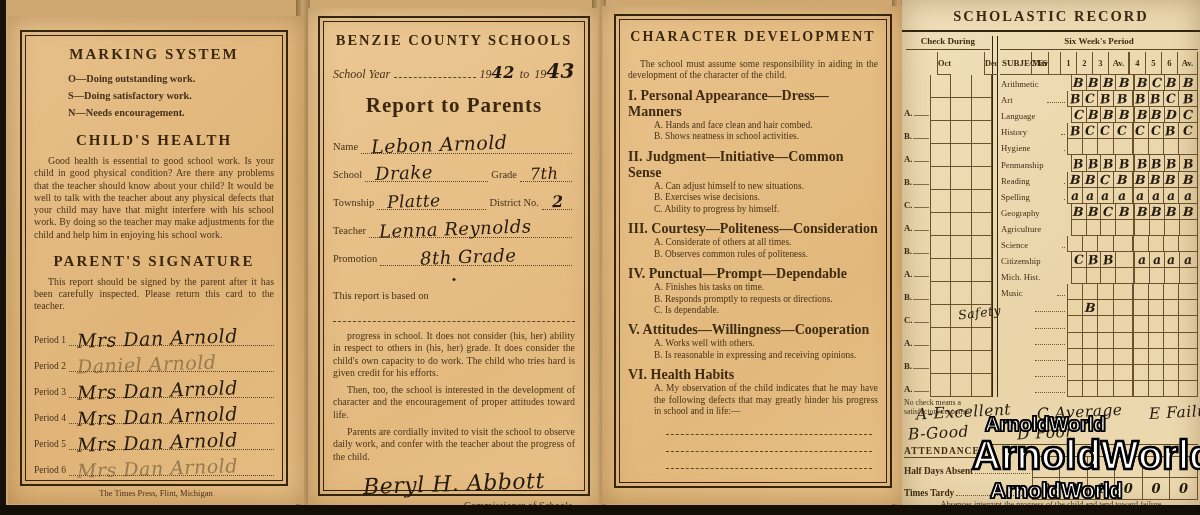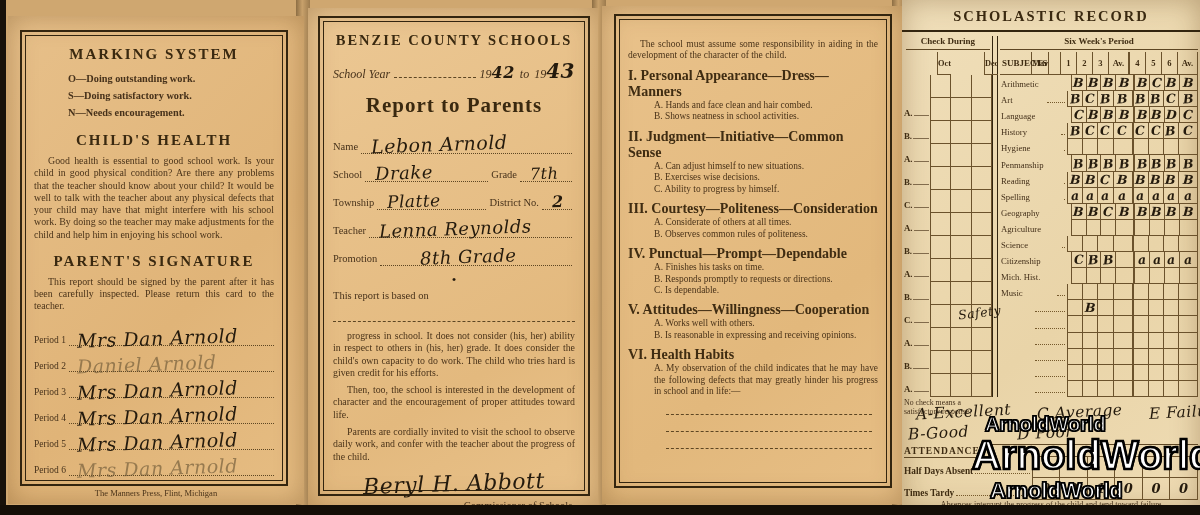--- a/index.html
+++ b/index.html
@@ -182,21 +182,21 @@
       </div>
       <div class="period-row">
         <span class="period-label">Period 6</span>
         <span class="period-line">
             <span class="hand sig faint">Mrs Dan Arnold</span>
           </span>
       </div>
     </div>
   </div>
 </div>
-<div class="printer" style="position:absolute;left:8px;width:296px;top:488px;">The Manners Press, Flint, Michigan</div>
+<div class="printer" style="position:absolute;left:8px;width:296px;top:488px;">The Times Press, Flint, Michigan</div>
 
 <div class="paper p2"></div>
 <div class="frame f2">
   <div class="frame-inner"></div>
   <div class="f2-content">
     <div class="title" style="font-size:14.5px;margin-top:4px;">BENZIE COUNTY SCHOOLS</div>
     <div class="year-row">
       <span>School Year</span>
       <span class="dash-fill"></span>
       <span>19</span>
@@ -256,20 +256,21 @@
       <span class="hand sig">Beryl H. Abbott</span>
     </div>
     <div class="commissioner">Commissioner of Schools.</div>
   </div>
 </div>
 
 <div class="paper p3"></div>
 <div class="frame f3">
   <div class="frame-inner"></div>
   <div class="f3-content">
+    <div class="title" style="font-size:14px;margin-top:4px;">CHARACTER DEVELOPMENT</div>
     <div class="cd-intro">The school must assume some responsibility in aiding in the development of the character of the child.</div>
 
     <div class="cd-sec">
       <div class="cd-head">I. Personal Appearance—Dress—Manners</div>
       <div class="cd-item">A. Hands and face clean and hair combed.</div>
       <div class="cd-item">B. Shows neatness in school activities.</div>
     </div>
     <div class="cd-sec">
       <div class="cd-head">II. Judgment—Initiative—Common Sense</div>
       <div class="cd-item">A. Can adjust himself to new situations.</div>

